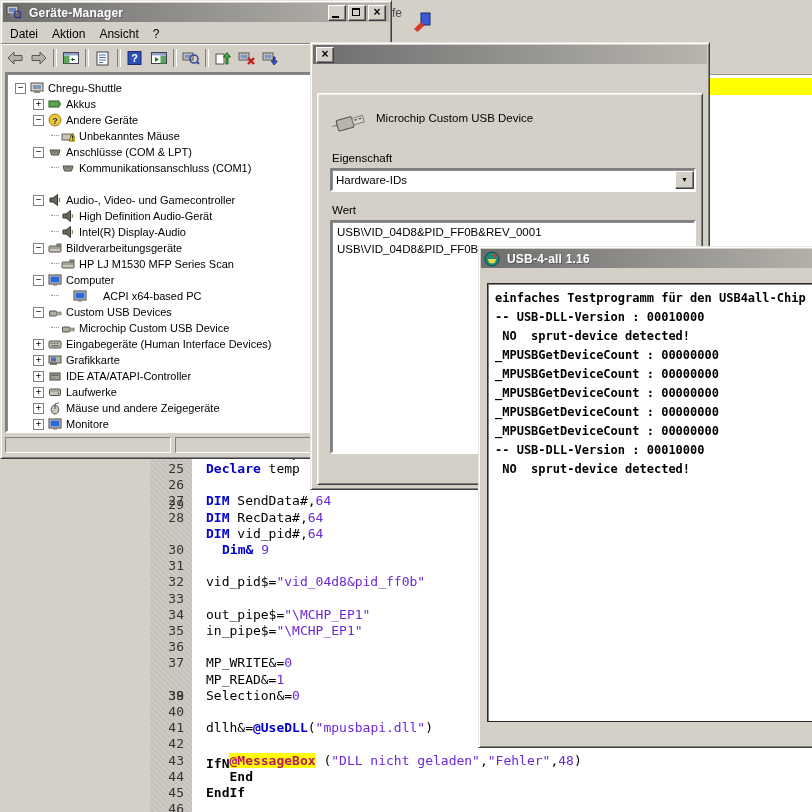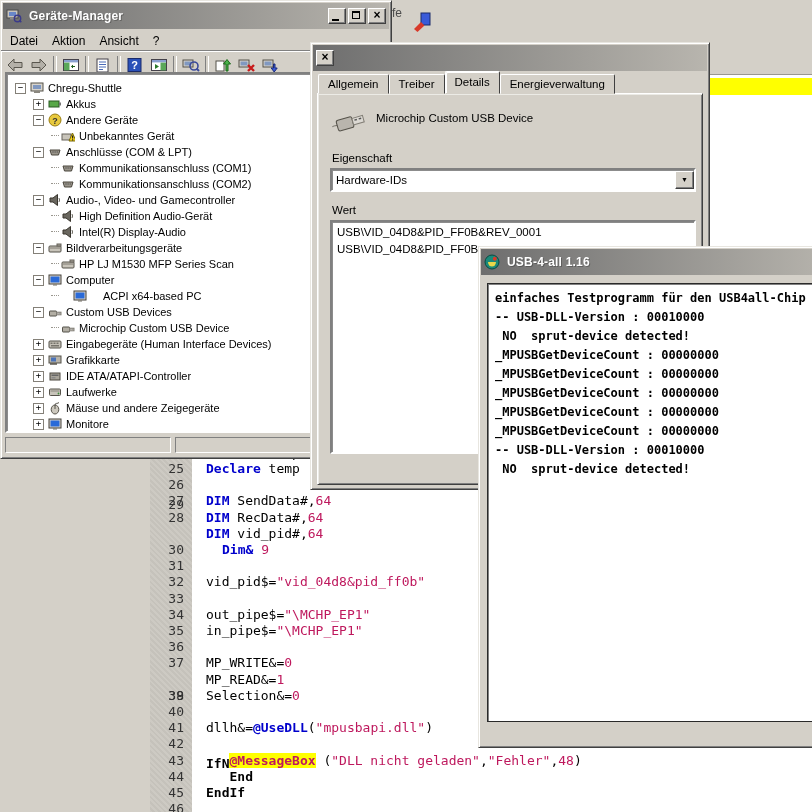--- a/index.html
+++ b/index.html
@@ -3,21 +3,21 @@
 <meta charset="utf-8">
 <style>
   html,body{margin:0;padding:0}
   body{width:812px;height:812px;position:relative;overflow:hidden;
        background:#d4d0c8;font-family:"Liberation Sans",sans-serif;
        -webkit-font-smoothing:none}
   
   .win{position:absolute;background:#d4d0c8;
        border:1px solid;border-color:#e8e6e0 #404040 #404040 #e8e6e0;
        box-shadow:inset 1px 1px 0 #ffffff, inset -1px -1px 0 #808080}
-  .titlebar{height:26px;display:flex;align-items:center;gap:3px;
+  .titlebar{height:19px;display:flex;align-items:center;gap:3px;
        background:linear-gradient(90deg,#6e6e6e,#b8b5ae);
        padding:0 3px;margin:2px;color:#fff;font-weight:bold;font-size:12px;
        white-space:nowrap;overflow:hidden}
   .titlebar .ttl{flex:1 1 auto;overflow:hidden;text-overflow:clip;letter-spacing:.2px;
        text-shadow:1px 1px 0 rgba(0,0,0,.25)}
   .tbtn{width:16px;height:14px;background:#d4d0c8;flex:0 0 auto;
        border:1px solid;border-color:#fff #404040 #404040 #fff;
        box-shadow:inset -1px -1px 0 #808080;position:relative;cursor:default}
   .tbtn .g-min{position:absolute;left:3px;bottom:2px;width:7px;height:2px;background:#000}
   .tbtn .g-max{position:absolute;left:3px;top:2px;width:8px;height:8px;
@@ -76,21 +76,21 @@
   #editor-gutter{position:absolute;left:150px;top:74px;width:42px;bottom:0;
        background:repeating-linear-gradient(45deg,#cdcac3 0 2px,#c5c2bb 2px 4px);
        border-right:1px solid #9a978f;border-top:1px solid #9a978f}
   #editor-hlrow{position:absolute;left:193px;top:78px;right:0;height:17px;background:#ffff00}
   .lnum{position:absolute;left:150px;width:34px;text-align:right;
        font-family:"DejaVu Sans Mono",monospace;font-size:13px;color:#333;line-height:16px}
   .cline-code{position:absolute;left:206px;white-space:pre;
        font-family:"DejaVu Sans Mono",monospace;font-size:13px;line-height:16px;color:#000}
   .s-kw{color:#0000cc;font-weight:bold}
   .s-kw2{color:#000;font-weight:bold}
-  .s-lit{color:#be185d}
+  .s-lit{color:#6d28d9}
   .s-hl{color:#be185d;font-weight:bold;background:#ffff00}
   #editor-menu-frag{position:absolute;left:392px;top:6px;font-size:12px;color:#4a4a4a}
   #editor-tool-icon{position:absolute;left:413px;top:12px}
 </style>
 </head>
 <body>
 
 <div id="editor" style="position:absolute;inset:0;background:#d4d0c8">
   <div id="editor-menu-frag">fe</div>
   <span id="editor-tool-icon"><svg width="18" height="20" viewBox="0 0 18 20">
@@ -292,21 +292,21 @@
         <div class="trow" style="top: 54px; left: 44px;">
           <span class="stub"></span>
           <span class="ticon">
             <svg width="14" height="14" viewBox="0 0 14 14">
               <rect x="1" y="5" width="9" height="6" fill="#c8c4ba" stroke="#66625a"></rect>
               <path d="M8 12 L11.5 4 L15 12 Z" fill="#f4d21a" stroke="#7a6a0a"></path>
               <rect x="11" y="6.5" width="1.2" height="3" fill="#222"></rect>
               <rect x="11" y="10.3" width="1.2" height="1.2" fill="#222"></rect>
             </svg>
           </span>
-          <span>Unbekanntes Gerät</span>
+          <span>Unbekanntes Mäuse</span>
         </div>
         <div class="trow" style="top: 70px; left: 26px;">
           <span class="toggle">−</span>
           <span class="ticon">
             <svg width="14" height="14" viewBox="0 0 14 14">
               <path d="M2 5 L12 5 L10.5 10 L3.5 10 Z" fill="#9a958b" stroke="#4a463d"></path>
               <rect x="4.5" y="6.5" width="1" height="1" fill="#333"></rect>
               <rect x="6.6" y="6.5" width="1" height="1" fill="#333"></rect>
               <rect x="8.7" y="6.5" width="1" height="1" fill="#333"></rect>
             </svg>
@@ -317,32 +317,20 @@
           <span class="stub"></span>
           <span class="ticon">
             <svg width="14" height="14" viewBox="0 0 14 14">
               <path d="M2 5 L12 5 L10.5 10 L3.5 10 Z" fill="#9a958b" stroke="#4a463d"></path>
               <rect x="4.5" y="6.5" width="1" height="1" fill="#333"></rect>
               <rect x="6.6" y="6.5" width="1" height="1" fill="#333"></rect>
               <rect x="8.7" y="6.5" width="1" height="1" fill="#333"></rect>
             </svg>
           </span>
           <span>Kommunikationsanschluss (COM1)</span>
-        </div>
-        <div class="trow" style="top: 102px; left: 44px;">
-          <span class="stub"></span>
-          <span class="ticon">
-            <svg width="14" height="14" viewBox="0 0 14 14">
-              <path d="M2 5 L12 5 L10.5 10 L3.5 10 Z" fill="#9a958b" stroke="#4a463d"></path>
-              <rect x="4.5" y="6.5" width="1" height="1" fill="#333"></rect>
-              <rect x="6.6" y="6.5" width="1" height="1" fill="#333"></rect>
-              <rect x="8.7" y="6.5" width="1" height="1" fill="#333"></rect>
-            </svg>
-          </span>
-          <span>Kommunikationsanschluss (COM2)</span>
         </div>
         <div class="trow" style="top: 118px; left: 26px;">
           <span class="toggle">−</span>
           <span class="ticon">
             <svg width="14" height="14" viewBox="0 0 14 14">
               <path d="M2 5 h3 l4.5 -3.5 v11 L5 9 H2 Z" fill="#6a675f" stroke="#38352d"></path>
               <path d="M11 5 a4 4 0 0 1 0 4" fill="none" stroke="#6a675f"></path>
             </svg>
           </span>
           <span>Audio-, Video- und Gamecontroller</span>
@@ -513,21 +501,20 @@
     <div class="statuspane" style="flex:1"></div>
   </div>
 </div>
 
 <div id="dlg" class="win" style="left:310px;top:42px;width:398px;height:446px;z-index:20">
   <div class="titlebar">
     <span class="tbtn">
         <span class="g-x">×</span>
       </span>
   </div>
-  <div id="dlg-tabs" style="position:absolute;left:7px;top:28px;right:7px;height:24px;z-index:4"><span class="tab">Allgemein</span><span class="tab">Treiber</span><span class="tab active">Details</span><span class="tab">Energieverwaltung</span></div>
   <div class="tabpage" style="left:6px;top:50px;width:384px;height:390px">
     <span id="dlg-usb-icon" class="ticon" style="position:absolute;left:12px;top:14px">
         <svg width="40" height="30" viewBox="0 0 40 30">
           <g transform="rotate(-16 20 15)">
             <path d="M2 14 C4 12 6 15 8 13" fill="none" stroke="#77746c"></path>
             <rect x="7" y="9" width="16" height="11" rx="2" fill="#b9b5ad" stroke="#55524a"></rect>
             <rect x="23" y="11.2" width="11" height="6.6" fill="#dcd9d3" stroke="#807d75"></rect>
             <rect x="25" y="12.8" width="2.6" height="1.4" fill="#555"></rect>
             <rect x="29.5" y="12.8" width="2.6" height="1.4" fill="#555"></rect>
           </g>

